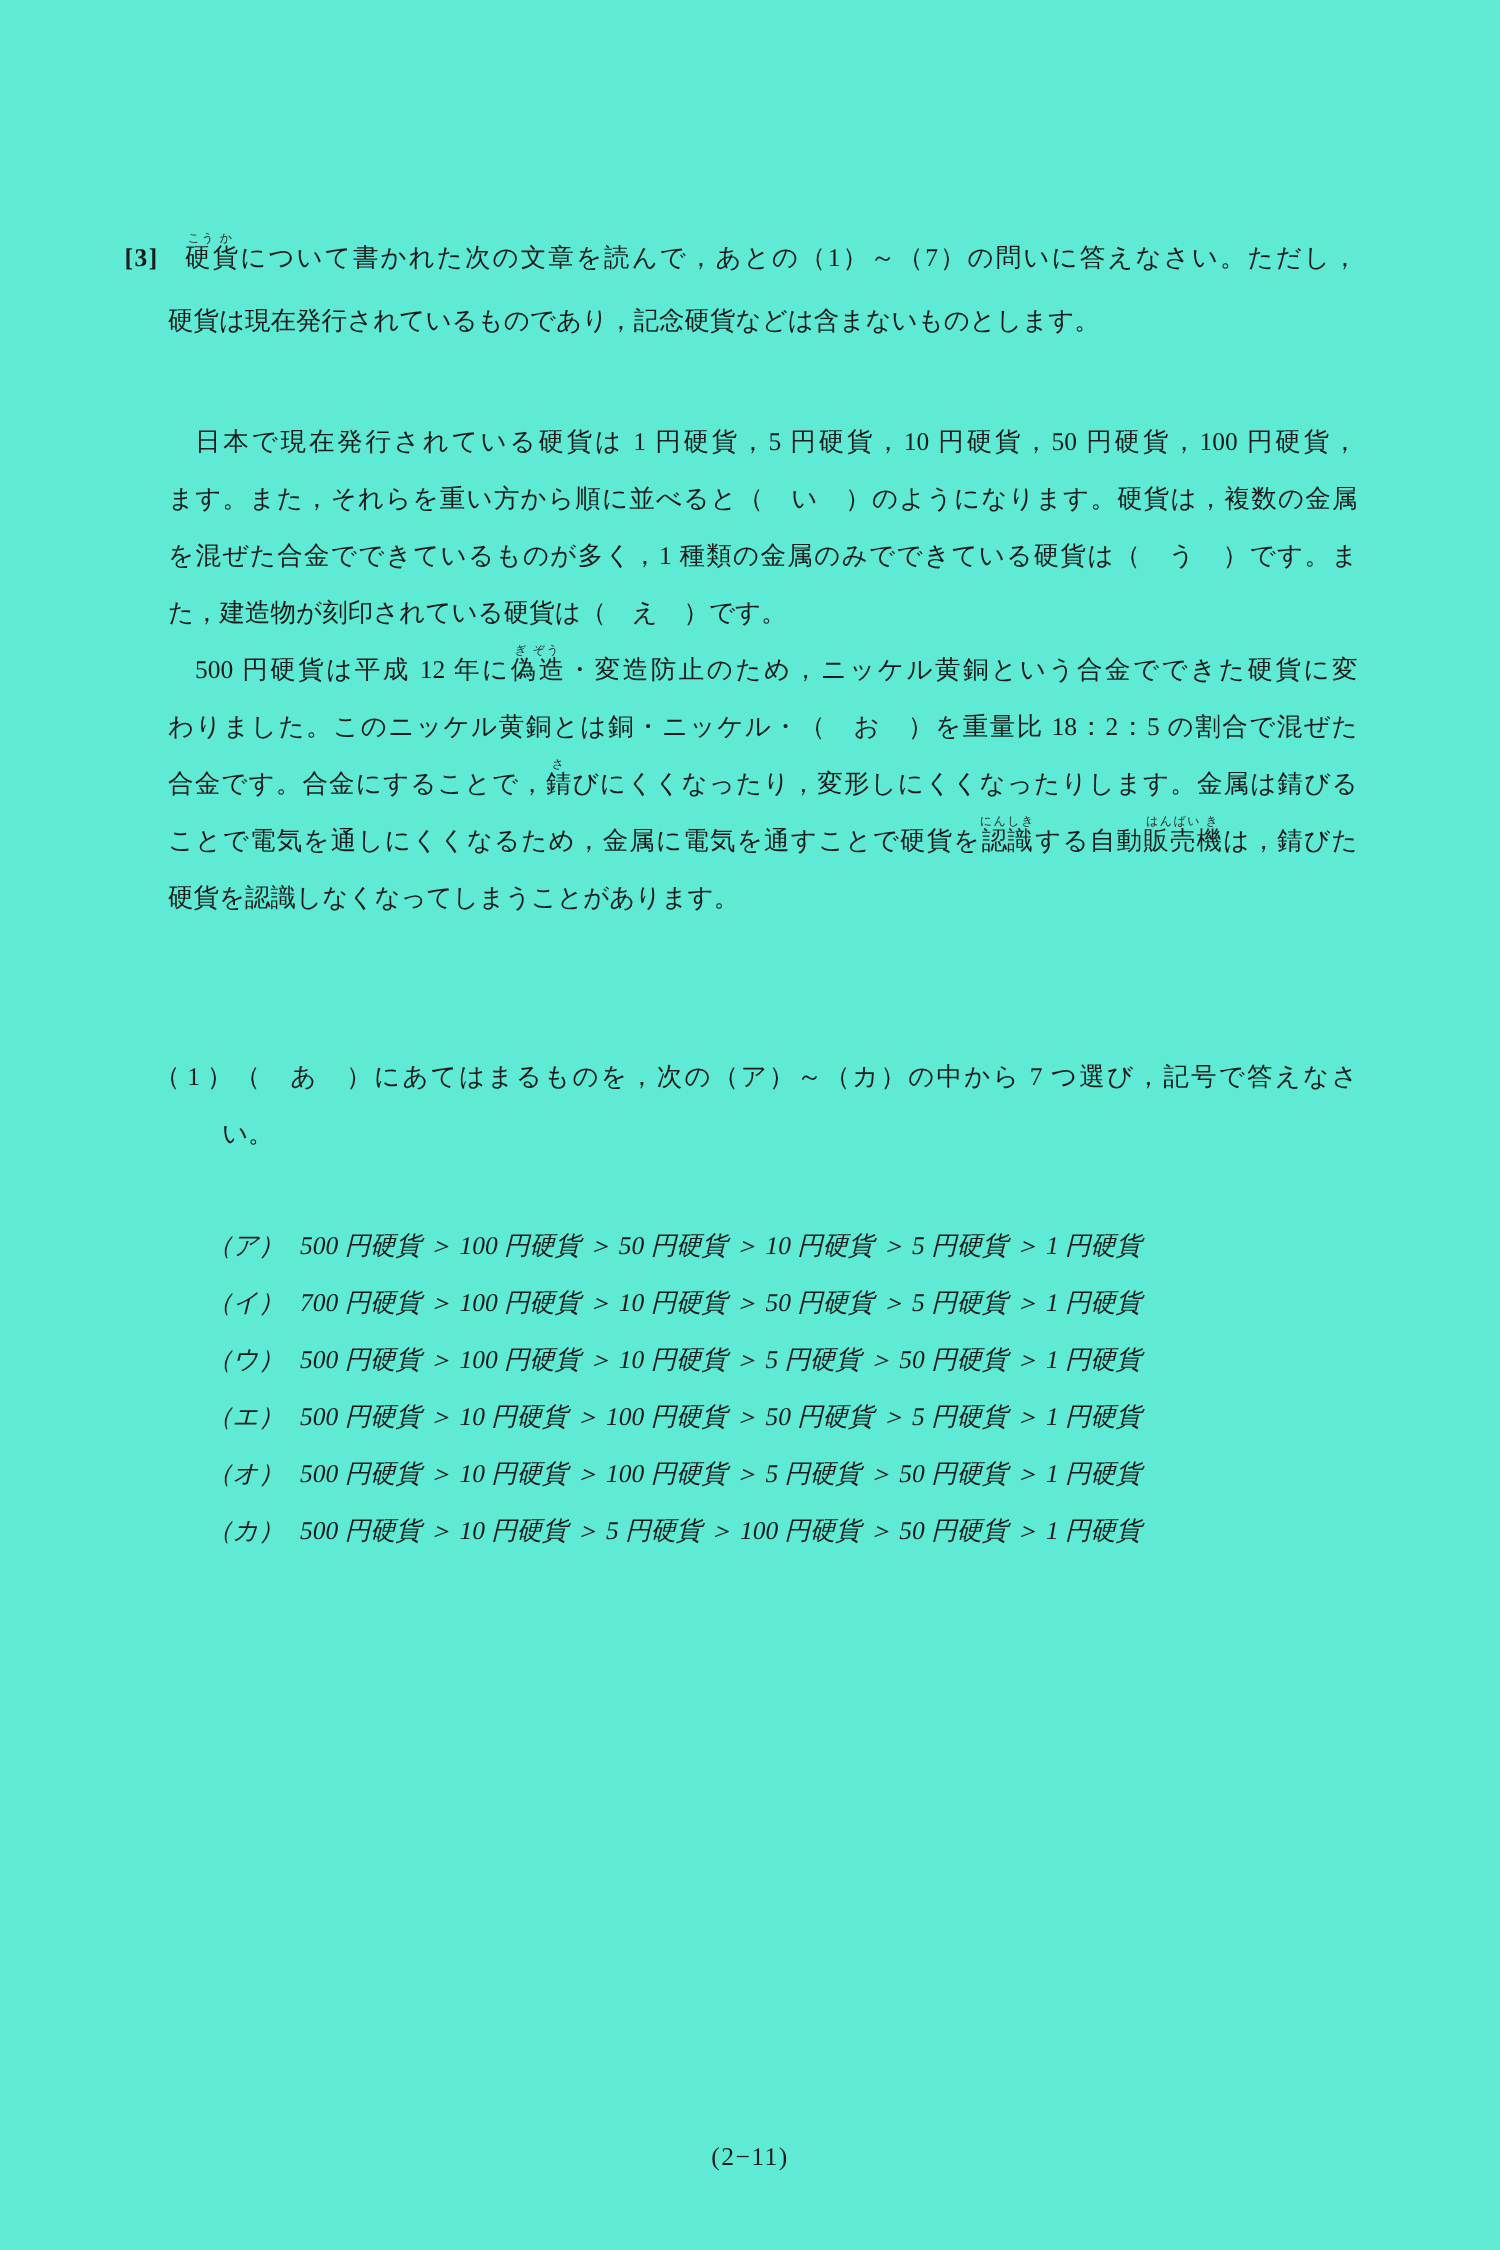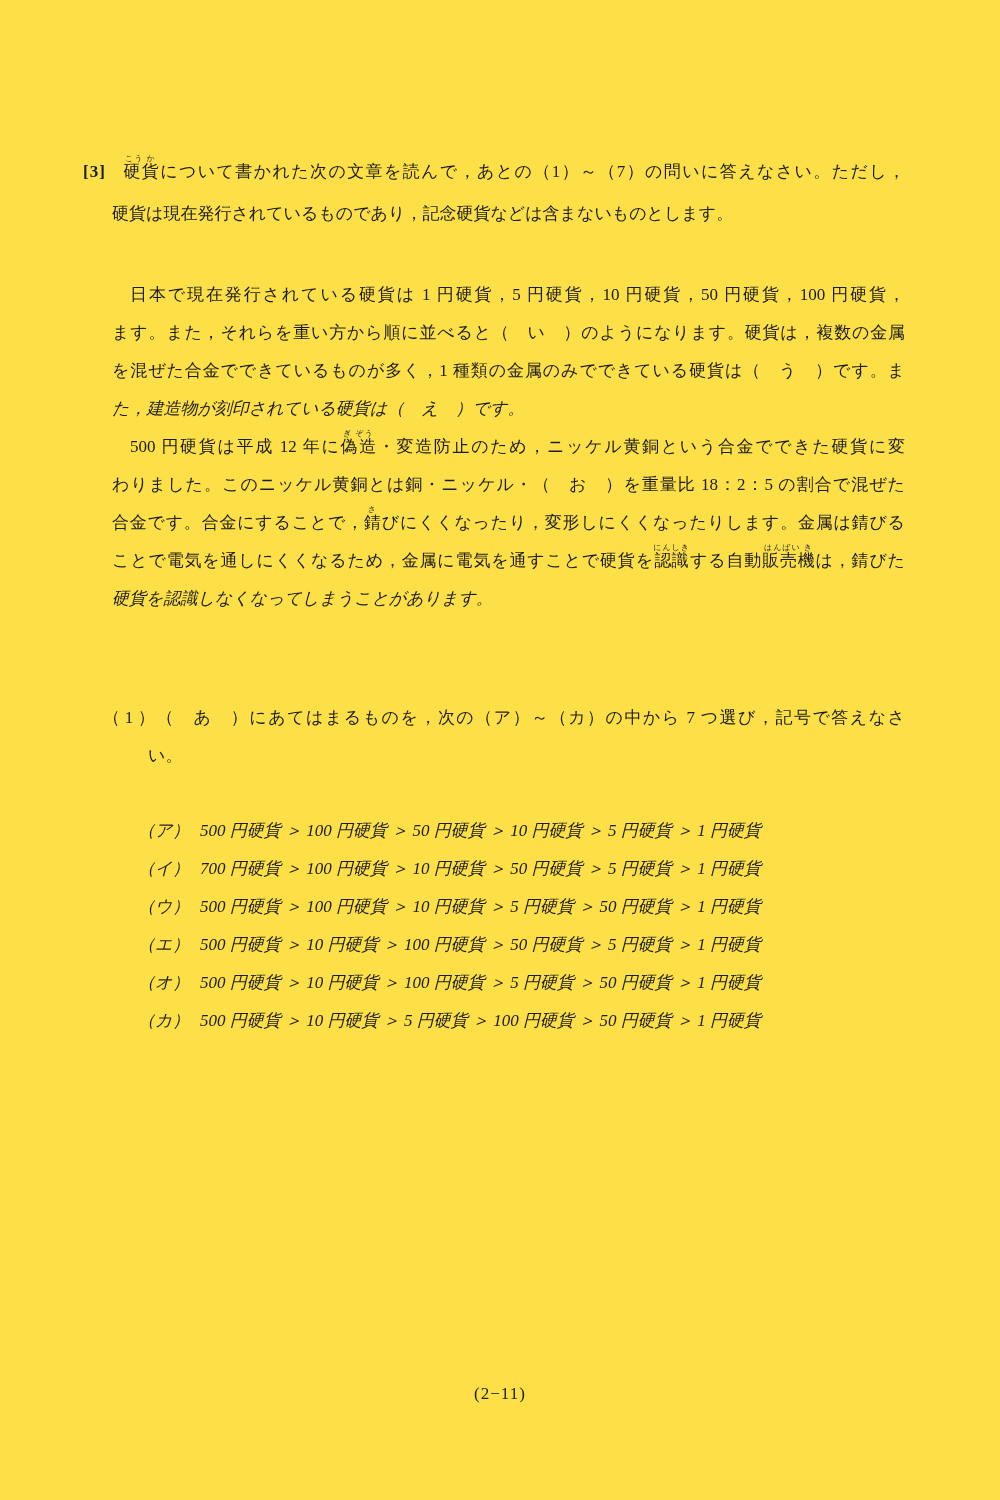--- a/index.html
+++ b/index.html
@@ -1,49 +1,49 @@
 <!DOCTYPE html>
 <html><head>
 <meta charset="utf-8">
 <style>
   html,body { margin:0; padding:0; background:#e8e8e8; }
   .page {
     position:relative;
     width:1000px; height:1500px;
     margin:0 auto;
-    background:#fde047;
+    background:#5eead4;
     color:#1c1c1c;
     font-family:"Liberation Serif","DejaVu Serif",serif;
     font-size:17px;
     overflow:hidden;
   }
   .line { line-height:38px; height:38px; }
   .justify { text-align:justify; text-align-last:justify; }
-  .last { text-align:left; text-align-last:left;font-style:italic; }
+  .last { text-align:left; text-align-last:left; }
   .ind { text-indent:18px; }
   ruby { ruby-align:center; }
   rt { font-size:8px; font-weight:normal; letter-spacing:1px; color:#2a2a2a; }
 
   .intro { position:absolute; left:83px; top:151px; width:822px; }
   .intro .l1 { line-height:42px; height:42px; }
   .intro .l2 { line-height:42px; height:42px; padding-left:29px; }
   .pnum { display:inline-block; width:39px; font-weight:bold; letter-spacing:1px; }
 
   .passage { position:absolute; left:112px; top:276px; width:793px; }
 
   .question { position:absolute; left:103px; top:699px; width:802px; }
   .qnum { display:inline-block; width:52px; }
   .question .l2 { padding-left:45px; }
 
   .options { position:absolute; left:138px; top:812px; width:770px;font-style:italic; }
   .opt-row { line-height:38px; height:38px; white-space:nowrap; }
   .opt-label { display:inline-block; width:62px; }
 
   .footer {
-    position:absolute; left:0; top:1384px; width:1000px;
+    position:absolute; left:0; top:1428px; width:1000px;
     text-align:center; font-size:17px; letter-spacing:1px;
   }
 </style>
 </head>
 <body>
 
 <div class="page">
 
   <div class="intro">
     <div class="line l1 justify"><span class="pnum">[3]</span><span><ruby>硬貨<rt>こう か</rt></ruby>について書かれた次の文章を読んで，あとの（1）～（7）の問いに答えなさい。ただし，</span></div>

